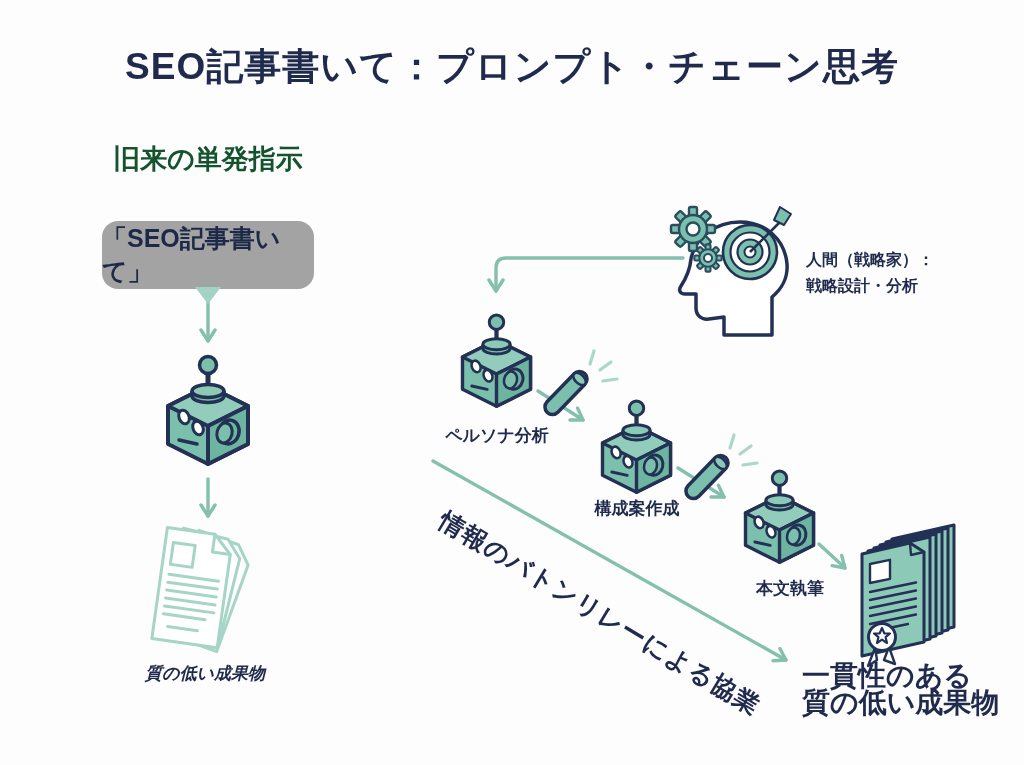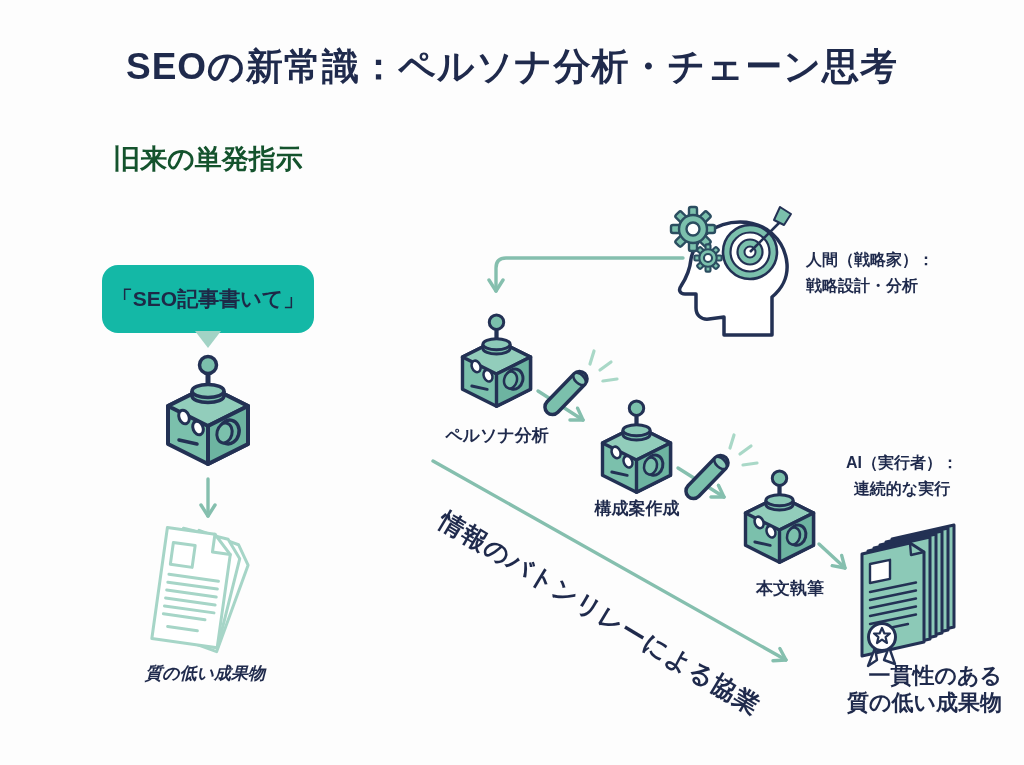--- a/index.html
+++ b/index.html
@@ -11,37 +11,37 @@
   .title{
     left:0;top:42px;width:1024px;text-align:center;
     font-size:37px;font-weight:800;letter-spacing:1px;color:#1f2a4c;
   }
   .col-heading{
     top:141px;font-size:27px;font-weight:800;text-align:center;color:#14532d;
   }
   .heading-left{left:58px;width:300px;}
   .heading-right{left:521px;width:400px;}
   .bubble{
-    left:102px;top:221px;width:212px;height:68px;background:#14b8a6;border-radius:16px;
+    left:102px;top:221px;width:212px;height:68px;background:#a3a3a3;border-radius:16px;
     display:flex;align-items:center;justify-content:center;
-    font-size:21px;font-weight:800;color:#1d2947;margin-top:44px;
+    font-size:25px;font-weight:800;color:#1d2947;
   }
   .bubble::after{
     content:"";position:absolute;left:calc(50% - 13px);top:66px;width:0;height:0;
     border-left:13px solid transparent;border-right:13px solid transparent;
     border-top:17px solid #a2d3c5;
   }
   .step-label{
     font-size:17px;font-weight:800;text-align:center;color:#1f2a4c;white-space:nowrap;
   }
   .side-label{
     font-size:16px;font-weight:800;line-height:26px;color:#1f2a4c;white-space:nowrap;
   }
   .result-label{
-    font-size:22px;font-weight:800;line-height:27px;text-align:right;color:#1f2a4c;white-space:nowrap;
+    font-size:28px;font-weight:800;line-height:27px;text-align:left;color:#1f2a4c;white-space:nowrap;
   }
   .relay-label{
     left:450px;top:504px;font-size:25px;font-weight:800;color:#1f2a4c;white-space:nowrap;
     transform:rotate(31deg);transform-origin:left top;letter-spacing:1px;
   }
   svg.scene{left:0;top:0;}
 </style>
 </head>
 <body>
 
@@ -166,39 +166,35 @@
       <path d="M20 70 L66 60.5 M20 78 L66 68.5 M20 86 L66 76.5 M20 94 L66 84.5 M20 102 L66 92.5 M20 110 L58 102" fill="none" stroke-width="2.4"></path>
       <g>
         <path d="M25 126 L18 144 L27 138 Z" fill="#ffffff" stroke-width="2.4"></path>
         <path d="M39 125 L45 142 L34 138 Z" fill="#ffffff" stroke-width="2.4"></path>
         <circle cx="32" cy="115" r="13.5" fill="#ffffff" stroke-width="3"></circle>
         <path d="M32 106 L34.4 111.5 L40 111.5 L35.6 115.2 L37 121 L32 117.6 L27 121 L28.4 115.2 L24 111.5 L29.6 111.5 Z" fill="#ffffff" stroke-width="2.2"></path>
       </g>
     </g>
   </svg>
 
-  <div class="abs title">SEOの新常識：ペルソナ分析・チェーン思考</div>
+  <div class="abs title">SEO記事書いて：プロンプト・チェーン思考</div>
 
   <div class="abs col-heading heading-left">旧来の単発指示</div>
 
   <div class="abs bubble">
     <span>「SEO記事書いて」</span>
   </div>
 
   <div class="abs step-label" style="left:105px;top:662px;width:200px;font-style:italic;">質の低い成果物</div>
 
   <div class="abs side-label" style="left:806px;top:247px;">
     <div>人間（戦略家）：</div>
     <div>戦略設計・分析</div>
   </div>
 
-  <div class="abs side-label" style="left:812px;top:450px;width:180px;text-align:center;">
-    <div>AI（実行者）：</div>
-    <div>連続的な実行</div>
-  </div>
 
   <div class="abs step-label" style="left:397px;top:424px;width:200px;">ペルソナ分析</div>
   <div class="abs step-label" style="left:537px;top:497px;width:200px;">構成案作成</div>
   <div class="abs step-label" style="left:690px;top:577px;width:200px;">本文執筆</div>
 
   <div class="abs relay-label">情報のバトンリレーによる協業</div>
 
   <div class="abs result-label" style="left:802px;top:662px;width:200px;">
     <div>一貫性のある</div>
     <div>質の低い成果物</div>

